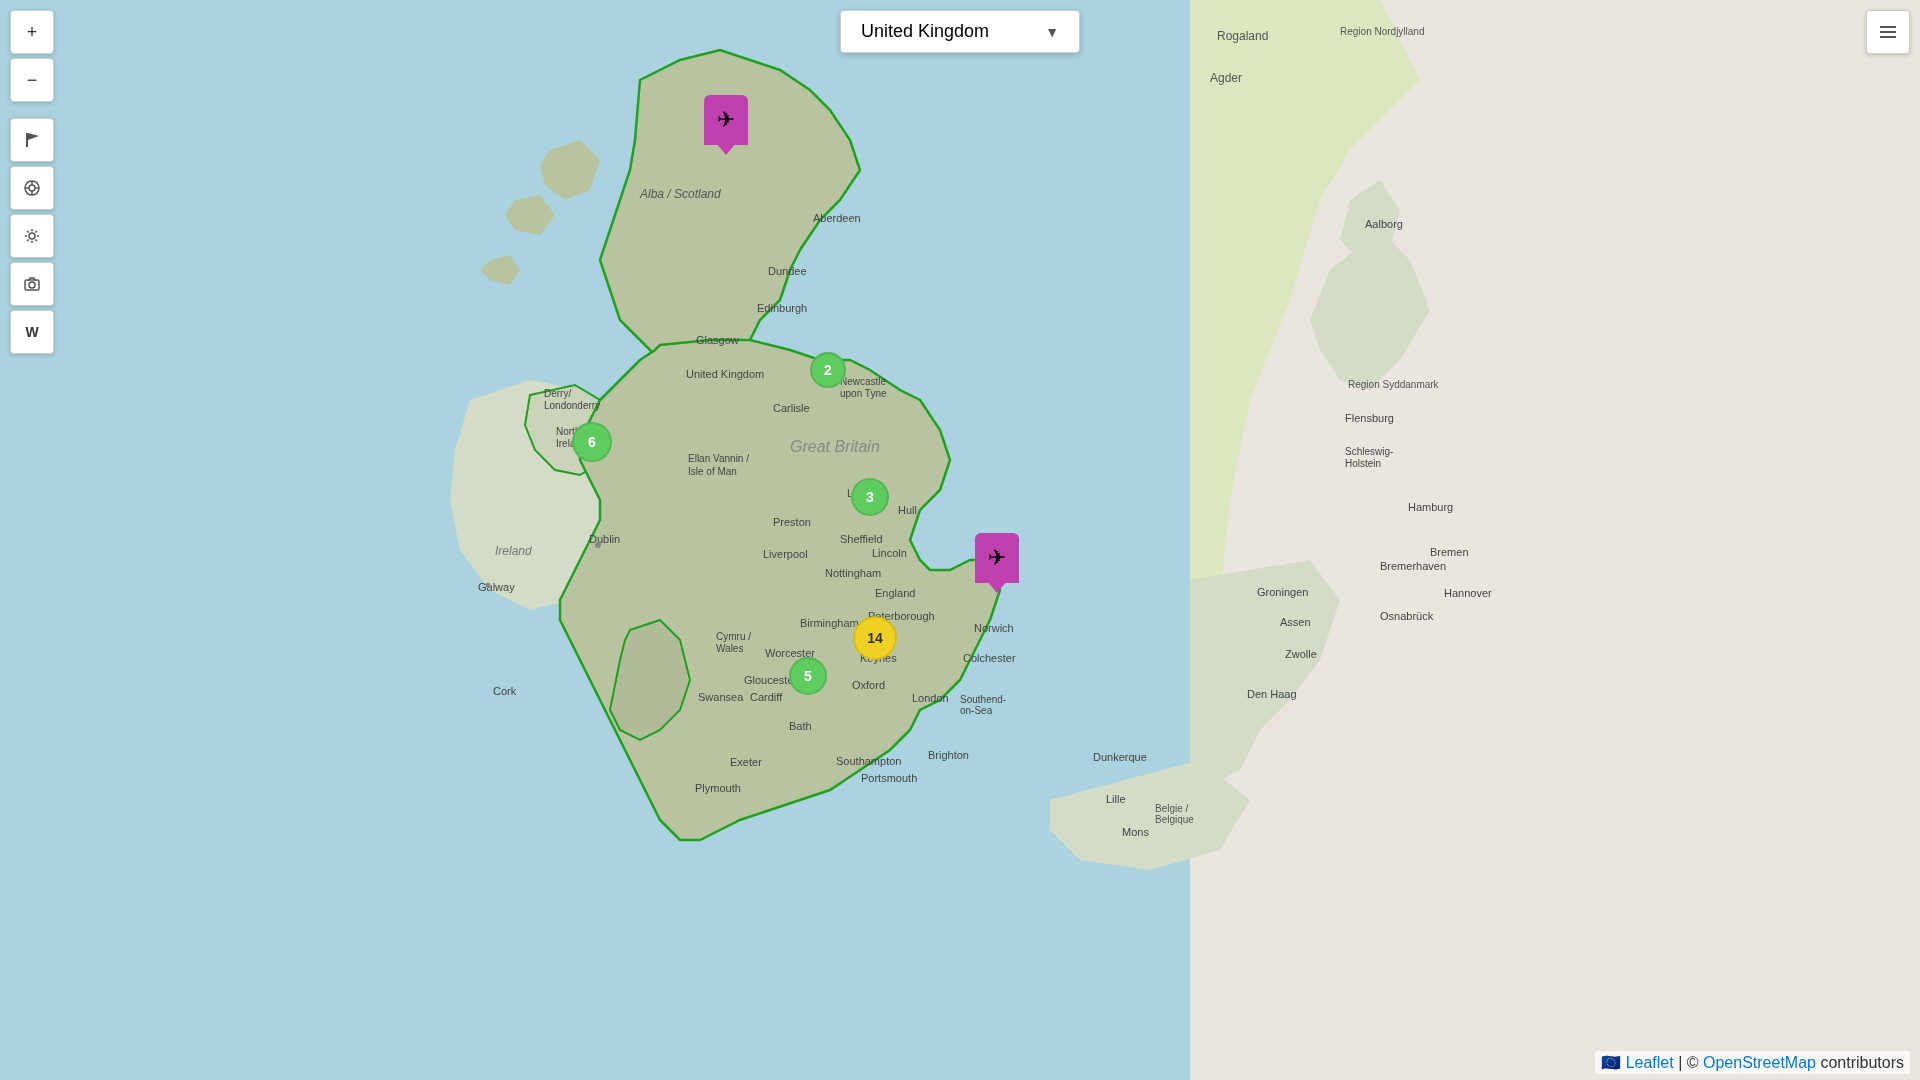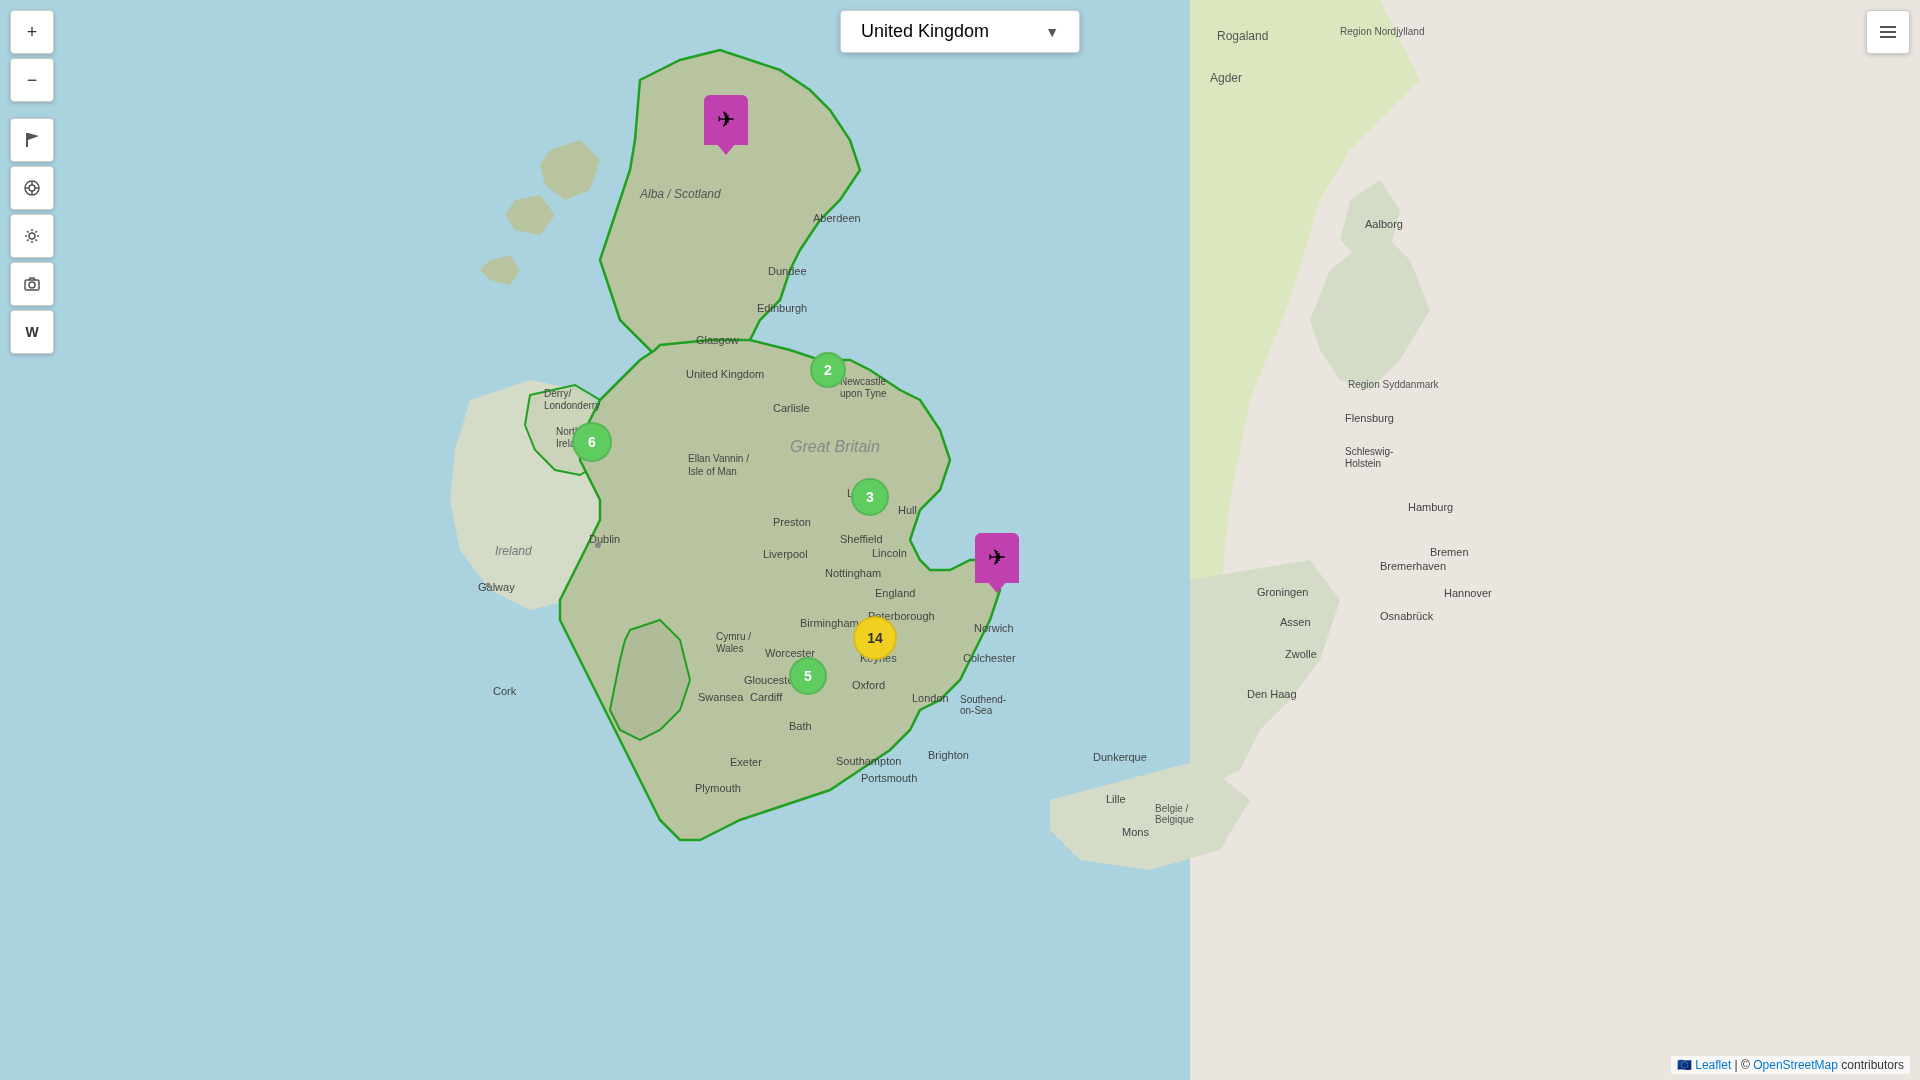--- a/index.html
+++ b/index.html
@@ -159,21 +159,21 @@
     .plane-marker .plane-icon {
       font-size: 22px;
       color: black;
     }
 
     
     #attribution {
       position: absolute;
       bottom: 6px;
       right: 10px;
-      font-size: 12px;
+      font-size: 16px;
       color: #333;
       background: rgba(255,255,255,0.7);
       padding: 2px 6px;
       border-radius: 2px;
       z-index: 1000;
     }
 
     #attribution a {
       color: #0078d4;
       text-decoration: none;

